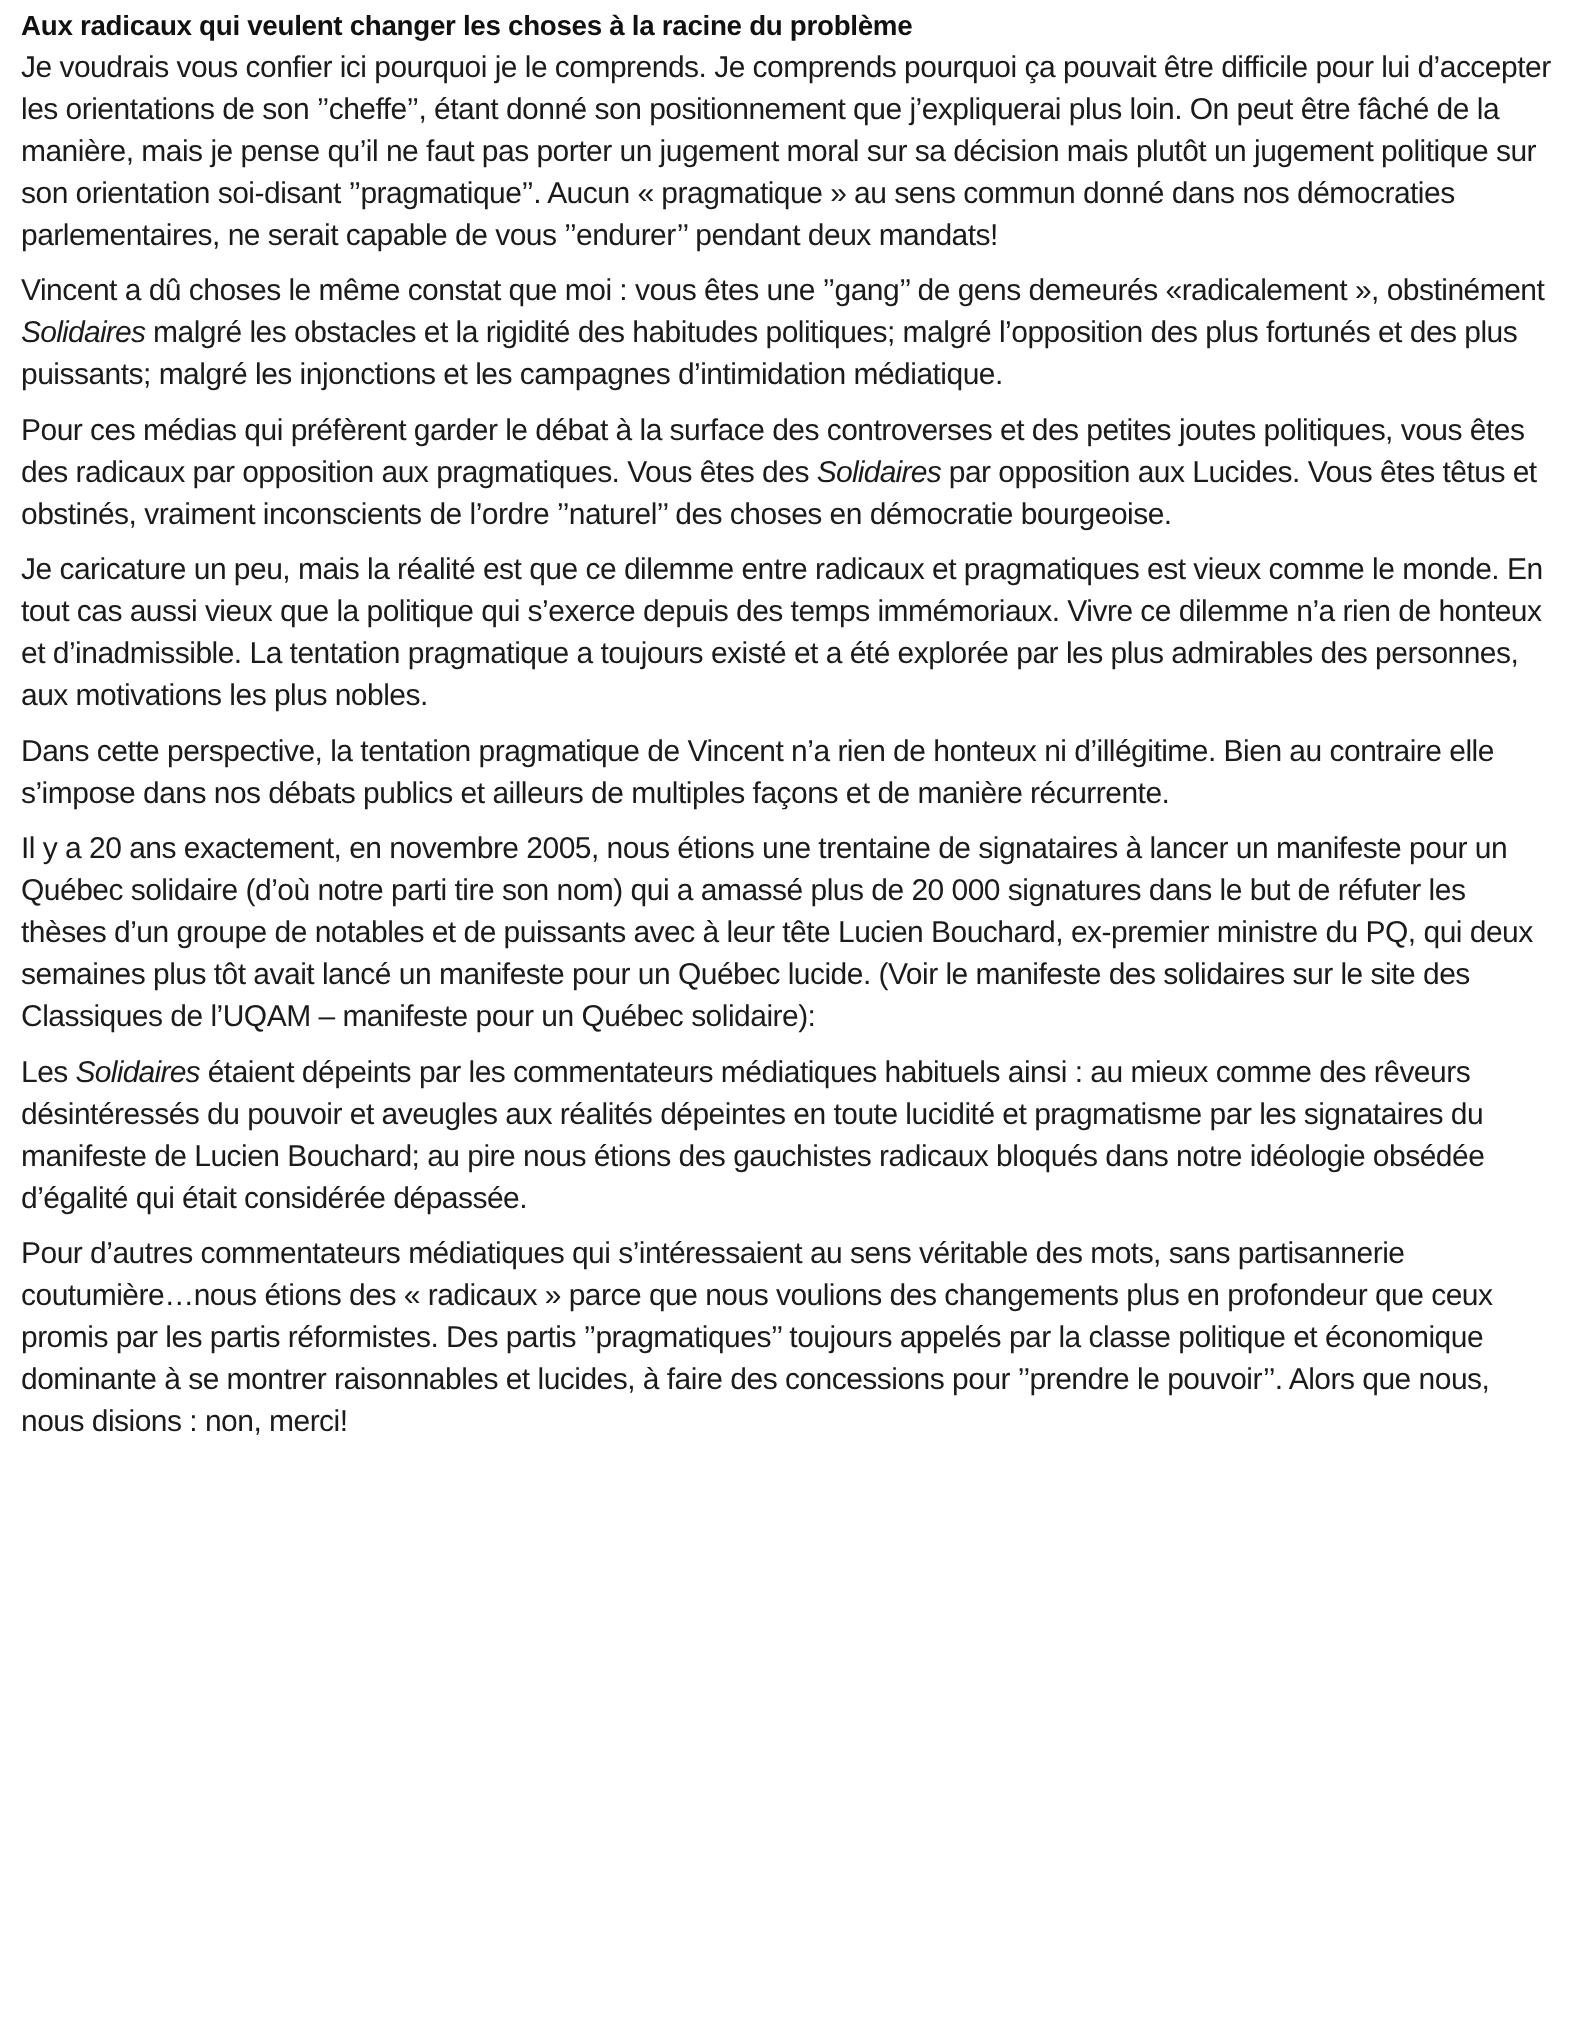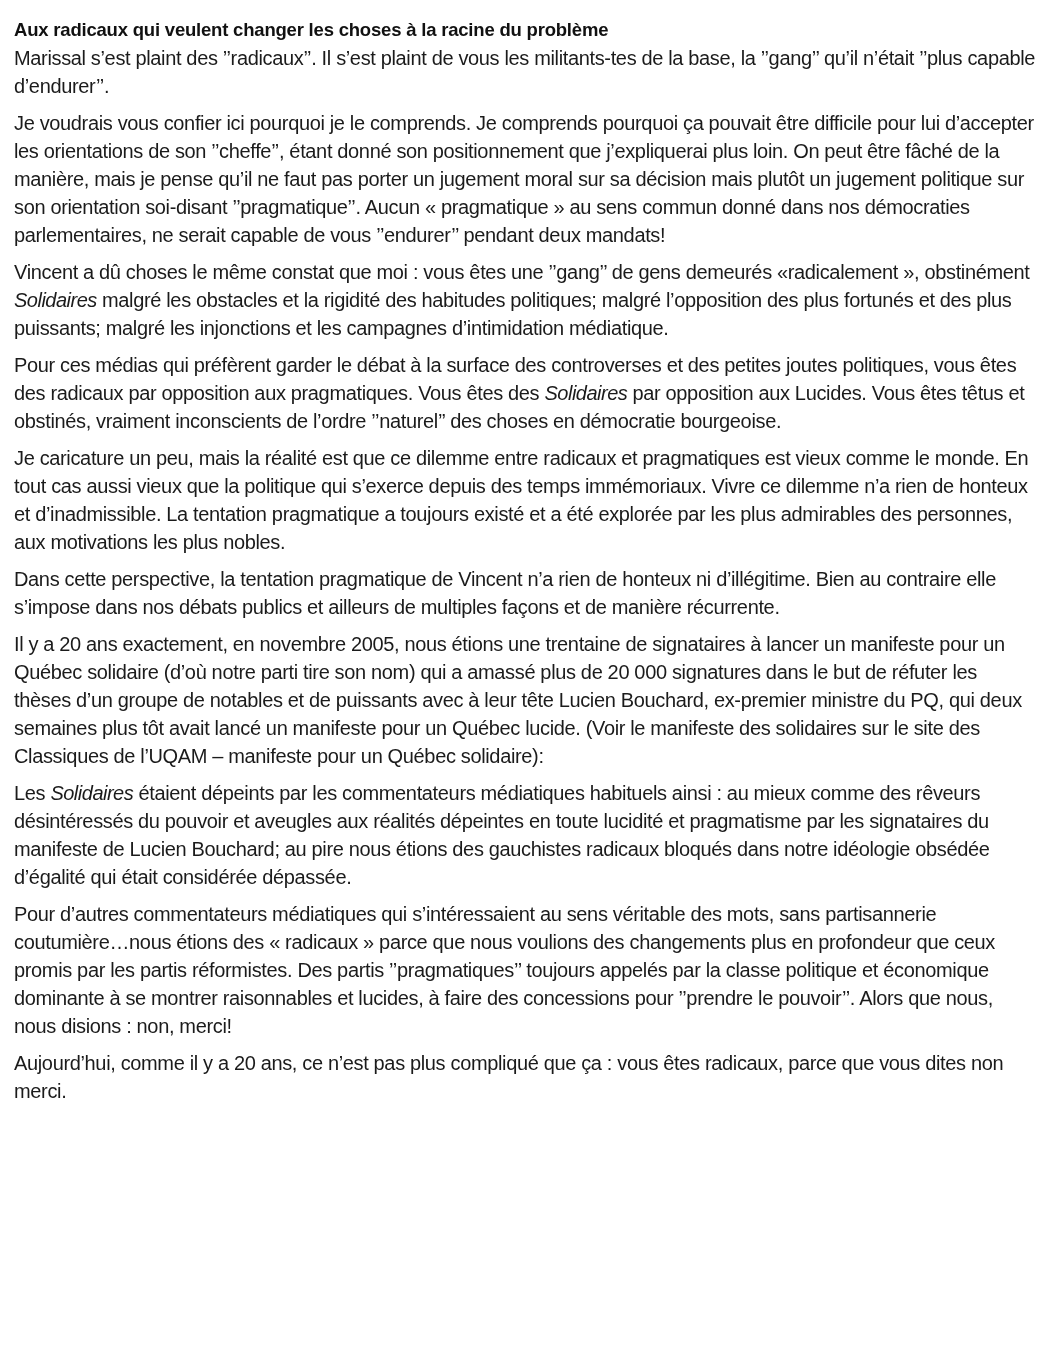--- a/index.html
+++ b/index.html
@@ -8,21 +8,21 @@
     background: #ffffff;
   }
   body {
     width: 1046px;
     height: 1350px;
     overflow: hidden;
     font-family: "Liberation Sans", sans-serif;
     color: #1b1b1b;
   }
   .article {
-    padding: 16px 10px 0 14px;
+    padding: 3px 10px 0 14px;
   }
   h1.title {
     font-size: 18.5px;
     font-weight: 700;
     line-height: 28px;
     margin: 0;
     letter-spacing: -0.2px;
     color: #111111;
   }
   p.para {
@@ -40,33 +40,31 @@
     letter-spacing: -0.5px;
   }
 </style>
 </head>
 <body>
 
 <div class="article">
 
   <h1 class="title">Aux radicaux qui veulent changer les choses à la racine du problème</h1>
 
-  <p class="para"><span>Marissal s’est plaint des ’’radicaux’’. Il s’est plaint de vous les militants-tes de la base, la ’’gang’’ qu’il n’était ’’plus capable d’endurer’’.</span></p>
 
   <p class="para"><span>Je voudrais vous confier ici pourquoi je le comprends. Je comprends pourquoi ça pouvait être difficile pour lui d’accepter les orientations de son ’’cheffe’’, étant donné son positionnement que j’expliquerai plus loin. On peut être fâché de la manière, mais je pense qu’il ne faut pas porter un jugement moral sur sa décision mais plutôt un jugement politique sur son orientation soi-disant ’’pragmatique’’. Aucun « pragmatique » au sens commun donné dans nos démocraties parlementaires, ne serait capable de vous ’’endurer’’ pendant deux mandats!</span></p>
 
   <p class="para"><span>Vincent a dû choses le même constat que moi : vous êtes une ’’gang’’ de gens demeurés «radicalement », obstinément </span><span class="bi">Solidaires</span><span> malgré les obstacles et la rigidité des habitudes politiques; malgré l’opposition des plus fortunés et des plus puissants; malgré les injonctions et les campagnes d’intimidation médiatique.</span></p>
 
   <p class="para"><span>Pour ces médias qui préfèrent garder le débat à la surface des controverses et des petites joutes politiques, vous êtes des radicaux par opposition aux pragmatiques. Vous êtes des </span><span class="bi">Solidaires</span><span> par opposition aux Lucides. Vous êtes têtus et obstinés, vraiment inconscients de l’ordre ’’naturel’’ des choses en démocratie bourgeoise.</span></p>
 
   <p class="para"><span>Je caricature un peu, mais la réalité est que ce dilemme entre radicaux et pragmatiques est vieux comme le monde. En tout cas aussi vieux que la politique qui s’exerce depuis des temps immémoriaux. Vivre ce dilemme n’a rien de honteux et d’inadmissible. La tentation pragmatique a toujours existé et a été explorée par les plus admirables des personnes, aux motivations les plus nobles.</span></p>
 
   <p class="para"><span>Dans cette perspective, la tentation pragmatique de Vincent n’a rien de honteux ni d’illégitime. Bien au contraire elle s’impose dans nos débats publics et ailleurs de multiples façons et de manière récurrente.</span></p>
 
   <p class="para"><span>Il y a 20 ans exactement, en novembre 2005, nous étions une trentaine de signataires à lancer un manifeste pour un Québec solidaire (d’où notre parti tire son nom) qui a amassé plus de 20 000 signatures dans le but de réfuter les thèses d’un groupe de notables et de puissants avec à leur tête Lucien Bouchard, ex-premier ministre du PQ, qui deux semaines plus tôt avait lancé un manifeste pour un Québec lucide. (Voir le manifeste des solidaires sur le site des Classiques de l’UQAM – manifeste pour un Québec solidaire):</span></p>
 
   <p class="para"><span>Les </span><span class="bi">Solidaires</span><span> étaient dépeints par les commentateurs médiatiques habituels ainsi : au mieux comme des rêveurs désintéressés du pouvoir et aveugles aux réalités dépeintes en toute lucidité et pragmatisme par les signataires du manifeste de Lucien Bouchard; au pire nous étions des gauchistes radicaux bloqués dans notre idéologie obsédée d’égalité qui était considérée dépassée.</span></p>
 
   <p class="para"><span>Pour d’autres commentateurs médiatiques qui s’intéressaient au sens véritable des mots, sans partisannerie coutumière…nous étions des « radicaux » parce que nous voulions des changements plus en profondeur que ceux promis par les partis réformistes. Des partis ’’pragmatiques’’ toujours appelés par la classe politique et économique dominante à se montrer raisonnables et lucides, à faire des concessions pour ’’prendre le pouvoir’’. Alors que nous, nous disions : non, merci!</span></p>
 
-  <p class="para"><span>Aujourd’hui, comme il y a 20 ans, ce n’est pas plus compliqué que ça : vous êtes radicaux, parce que vous dites non merci.</span></p>
 
 </div>
 
 </body></html>

